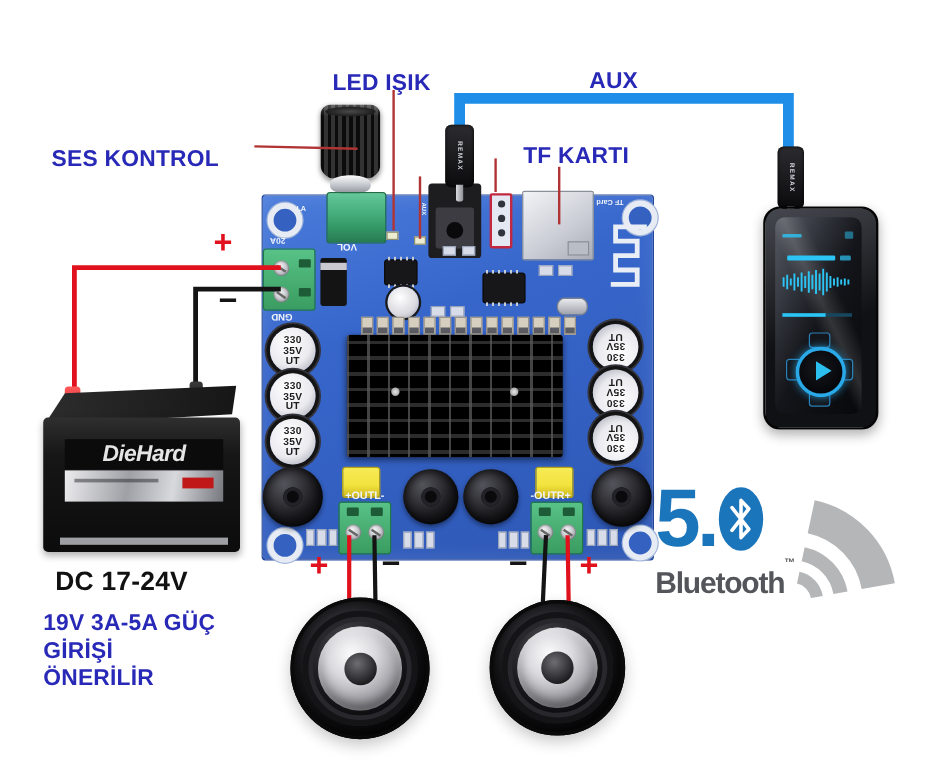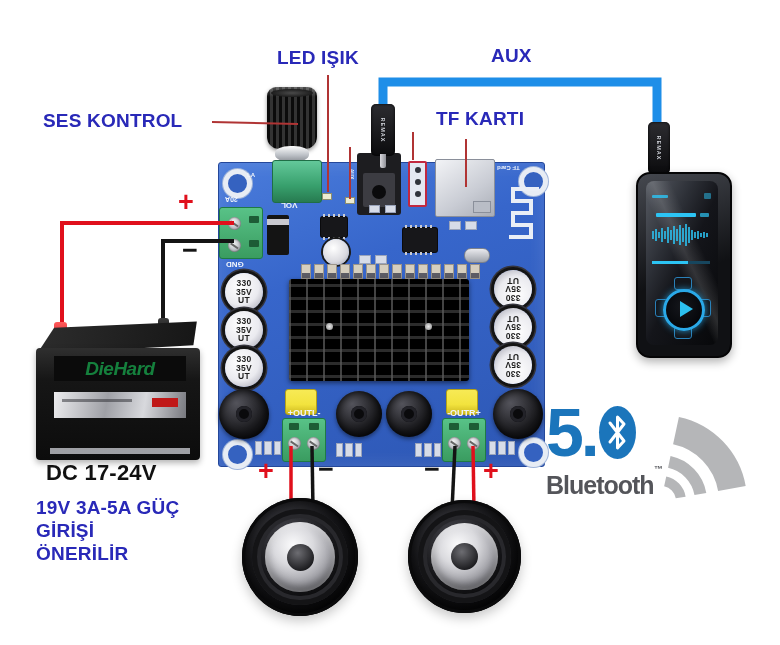--- a/index.html
+++ b/index.html
@@ -1,21 +1,21 @@
 <!DOCTYPE html>
 <html style="--label_blue: #2929b8; --annotation_line: #b03434; --wire_red: #e0101c; --wire_black: #141414; --cable_blue: #1e8ee8; --pcb_blue: #3766cb; --terminal_green: #41ab6c; --cap_yellow: #f2e33e; --bt_blue: #1b75bb; --bluetooth_text: #54555a; --icon_gray: #b5b6b8;"><head>
 <meta charset="utf-8">
 <style>
   html,body{margin:0;padding:0;background:#fff;}
   #stage{position:relative;width:780px;height:645px;background:#fff;overflow:hidden;
          font-family:"Liberation Sans","DejaVu Sans",sans-serif;}
   .abs{position:absolute;}
   
   .label{position:absolute;z-index:5;font-weight:bold;color:var(--label_blue,#2929b8);
-         font-size:19px;letter-spacing:.2px;white-space:nowrap;}
+         font-size:19px;letter-spacing:.2px;white-space:nowrap;margin-top:12px;}
   .sign{position:absolute;z-index:5;font-weight:bold;font-size:27px;line-height:20px;}
   .sign.red{color:var(--wire_red,#e0101c);}
   .sign.blk{color:#151515;}
   
   .board{position:absolute;left:218px;top:162px;width:325px;height:303px;z-index:1;
          background:linear-gradient(160deg,#4a7cdb 0%,var(--pcb_blue,#3766cb) 35%,#2d57b4 100%);
          border:1px solid #24479a;border-radius:3px;box-shadow:inset 0 0 18px rgba(255,255,255,.12);}
   .hole{position:absolute;width:19px;height:19px;border-radius:50%;background:#3562c0;
         border:5px solid #e7ecf4;box-shadow:0 0 0 1px #9fb4da;}
   .smd{position:absolute;background:#d7dce8;border:1px solid #9aa4bb;}
@@ -85,22 +85,22 @@
   .rgrp i{flex:1;background:#d7dce8;border:1px solid #9aa4bb;}
   .led{position:absolute;width:8px;height:5px;background:#ececd2;border:1px solid #8e8e6e;}
   
   #wires{position:absolute;left:0;top:0;z-index:3;pointer-events:none;}
   
   .battery{position:absolute;left:30px;top:318px;width:172px;height:150px;z-index:4;}
   .bat-top{position:absolute;left:0;top:0;width:172px;height:44px;
       clip-path:polygon(14% 22%,97% 8%,95% 62%,4% 82%);background:linear-gradient(100deg,#2e2e2e,#151515);}
   .bat-body{position:absolute;left:6px;top:30px;width:164px;height:112px;border-radius:4px;
       background:linear-gradient(180deg,#2f2f2f,#161616 28%,#0c0c0c);box-shadow:0 3px 6px rgba(0,0,0,.3);}
-  .bat-band{position:absolute;left:18px;top:8px;width:132px;height:25px;background:#0b0b0b;
-      display:flex;align-items:center;justify-content:center;color:#15803d;font-weight:bold;
+  .bat-band{position:absolute;left:18px;top:18px;width:132px;height:25px;background:#0b0b0b;
+      display:flex;align-items:center;justify-content:center;color:#e5e5e5;font-weight:bold;
       font-style:italic;font-size:19px;letter-spacing:-.5px;}
   .bat-strip{position:absolute;left:18px;top:44px;width:132px;height:26px;
       background:linear-gradient(100deg,#ececee,#9fa0a6 40%,#d8d9dd 68%,#77787e);}
   .bat-strip::before{content:"";position:absolute;left:8px;top:7px;width:70px;height:3px;background:rgba(40,40,45,.5);}
   .bat-badge{position:absolute;right:8px;top:6px;width:26px;height:9px;background:#c01818;}
   .bat-foot{position:absolute;left:14px;bottom:6px;width:140px;height:6px;background:#b9bac0;opacity:.85;}
   .post{position:absolute;border-radius:3px 3px 1px 1px;}
   .post.red{left:24px;top:4px;width:13px;height:28px;background:linear-gradient(180deg,#ff5a5a,#c01020);}
   .post.blk{left:128px;top:0;width:11px;height:28px;background:linear-gradient(180deg,#3a3a3a,#0c0c0c);}
   
@@ -258,21 +258,21 @@
     <div class="ycap" style="left:66px;top:226px"></div>
     <div class="ycap" style="left:227px;top:226px"></div>
 
     <div class="silk" style="left:63px;top:245px;width:44px;text-align:center;font-size:9px">+OUTL-</div>
     <div class="tblock" style="left:63px;top:255px;width:42px;height:42px">
       <div class="tslot" style="left:6px;top:4px"></div>
       <div class="tslot" style="right:6px;top:4px"></div>
       <div class="screw" style="left:5px;top:18px"></div>
       <div class="screw" style="left:24px;top:18px"></div>
     </div>
-    <div class="silk" style="left:223px;top:245px;width:44px;text-align:center;font-size:9px">-OUTR+</div>
+    <div class="silk" style="left:223px;top:245px;width:44px;font-size:9px">-OUTR+</div>
     <div class="tblock" style="left:223px;top:255px;width:42px;height:42px">
       <div class="tslot" style="left:6px;top:4px"></div>
       <div class="tslot" style="right:6px;top:4px"></div>
       <div class="screw" style="left:5px;top:18px"></div>
       <div class="screw" style="left:24px;top:18px"></div>
     </div>
 
     <div class="rgrp" style="left:36px;top:278px">
         <i></i>
         <i></i>

